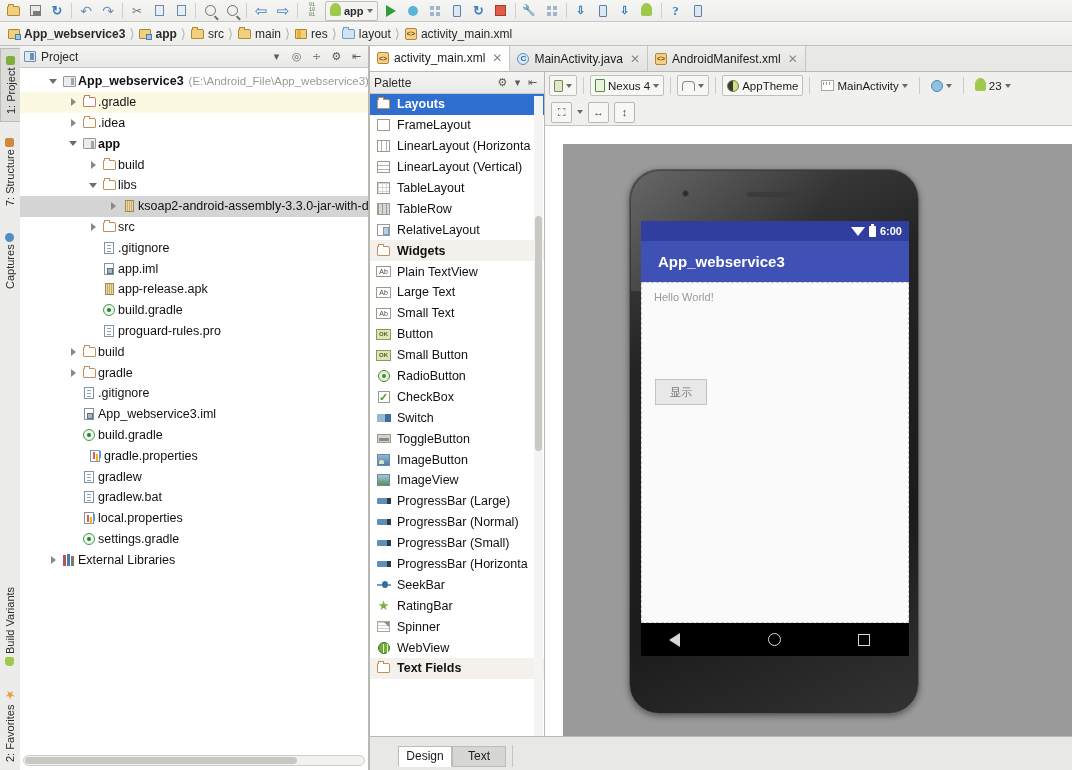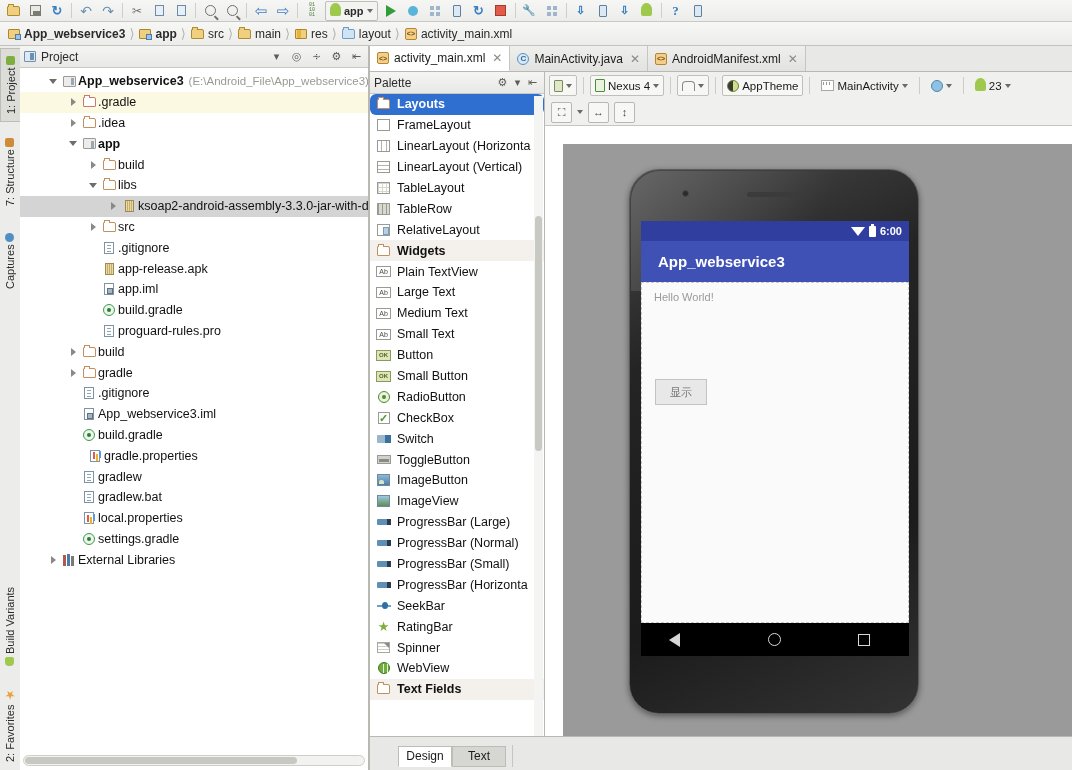--- a/index.html
+++ b/index.html
@@ -144,21 +144,21 @@
     background:#fff;border-right:1px solid #b9b9b3;box-sizing:border-box;
   }
   .pal-head{
     height:22px;background:linear-gradient(#f5f5f4,#e8e8e6);border-bottom:1px solid #c9c9c3;
     display:flex;align-items:center;padding:0 4px;box-sizing:border-box;
   }
   .pal-head .t{font-size:12px;color:#2b2b2b;flex:1;}
   .pal-list{position:absolute;top:22px;left:0;right:0;bottom:0;overflow:hidden;}
   .pal-row{height:20.9px;display:flex;align-items:center;gap:6px;padding-left:6px;font-size:12.5px;color:#111;white-space:nowrap;}
   .pal-row.grp{font-weight:bold;background:#f4f1ec;}
-  .pal-row.grp.sel{background:#2f6fd0;color:#fff;border-radius:6px;}
+  .pal-row.grp.sel{background:#2f6fd0;color:#fff;}
   .pal-ic{width:15px;flex:0 0 15px;display:flex;align-items:center;justify-content:center;}
   .w-box{width:13px;height:12px;border:1px solid #9a9a92;background:#fff;box-sizing:border-box;}
   .w-lh{width:13px;height:12px;border:1px solid #9a9a92;background:#fff;box-sizing:border-box;
         background-image:linear-gradient(90deg,transparent 3px,#b4b4ac 3px,#b4b4ac 4px,transparent 4px),linear-gradient(90deg,transparent 8px,#b4b4ac 8px,#b4b4ac 9px,transparent 9px);}
   .w-lv{width:13px;height:12px;border:1px solid #9a9a92;background:#fff;box-sizing:border-box;
         background-image:linear-gradient(#b4b4ac 1px,transparent 1px),linear-gradient(#b4b4ac 1px,transparent 1px);background-size:100% 4px,100% 8px;background-repeat:no-repeat;background-position:0 3px,0 7px;}
   .w-tbl{width:13px;height:12px;border:1px solid #9a9a92;background:#fff;box-sizing:border-box;
         background-image:repeating-linear-gradient(#d6d6ce 0 1px,transparent 1px 4px),repeating-linear-gradient(90deg,#d6d6ce 0 1px,transparent 1px 4px);}
   .w-tbr{width:13px;height:12px;border:1px solid #9a9a92;background:#d9d9d2;box-sizing:border-box;
         background-image:repeating-linear-gradient(90deg,#9a9a92 0 1px,transparent 1px 4px);}
@@ -531,32 +531,32 @@
           <span class="ti">
             <span class="f-doc"></span>
           </span>
           <span class="lbl">.gitignore</span>
         </div>
         <div class="row" style="padding-left: 66px;">
           <span class="tw ">
             <i></i>
           </span>
           <span class="ti">
+            <span class="f-iml"></span>
+          </span>
+          <span class="lbl">app.iml</span>
+        </div>
+        <div class="row" style="padding-left: 66px;">
+          <span class="tw ">
+            <i></i>
+          </span>
+          <span class="ti">
             <span class="f-jar"></span>
           </span>
           <span class="lbl">app-release.apk</span>
-        </div>
-        <div class="row" style="padding-left: 66px;">
-          <span class="tw ">
-            <i></i>
-          </span>
-          <span class="ti">
-            <span class="f-iml"></span>
-          </span>
-          <span class="lbl">app.iml</span>
         </div>
         <div class="row" style="padding-left: 66px;">
           <span class="tw ">
             <i></i>
           </span>
           <span class="ti">
             <span class="f-gradle"></span>
           </span>
           <span class="lbl">build.gradle</span>
         </div>
@@ -753,26 +753,20 @@
           <span class="pal-ic">
             <span class="w-ab">Ab</span>
           </span>
           <span>Plain TextView</span>
         </div>
         <div class="pal-row">
           <span class="pal-ic">
             <span class="w-ab">Ab</span>
           </span>
           <span>Large Text</span>
-        </div>
-        <div class="pal-row">
-          <span class="pal-ic">
-            <span class="w-ab">Ab</span>
-          </span>
-          <span>Medium Text</span>
         </div>
         <div class="pal-row">
           <span class="pal-ic">
             <span class="w-ab">Ab</span>
           </span>
           <span>Small Text</span>
         </div>
         <div class="pal-row">
           <span class="pal-ic">
             <span class="w-ok">OK</span>

